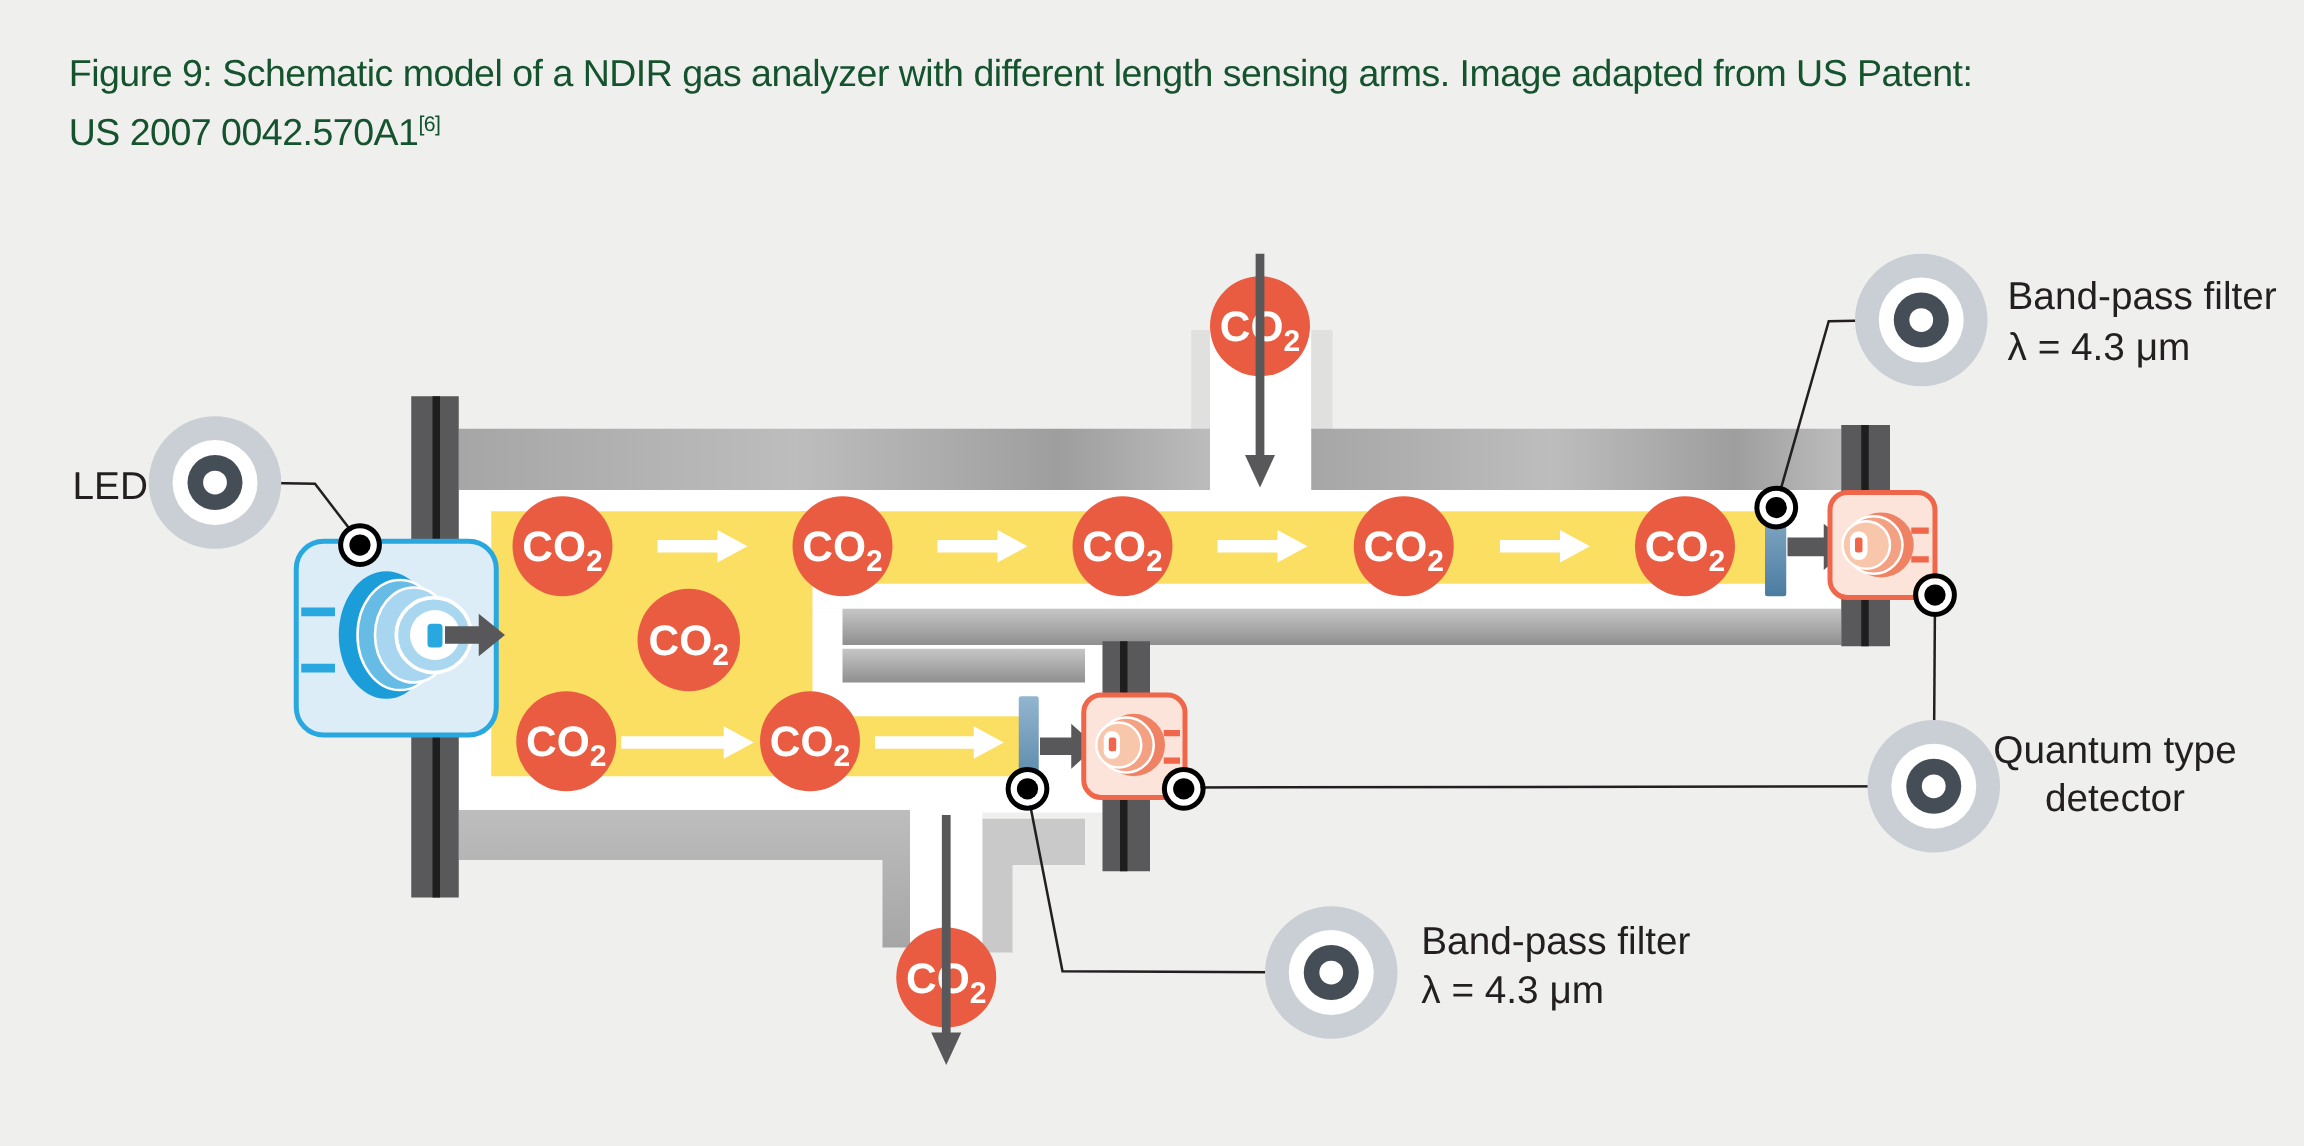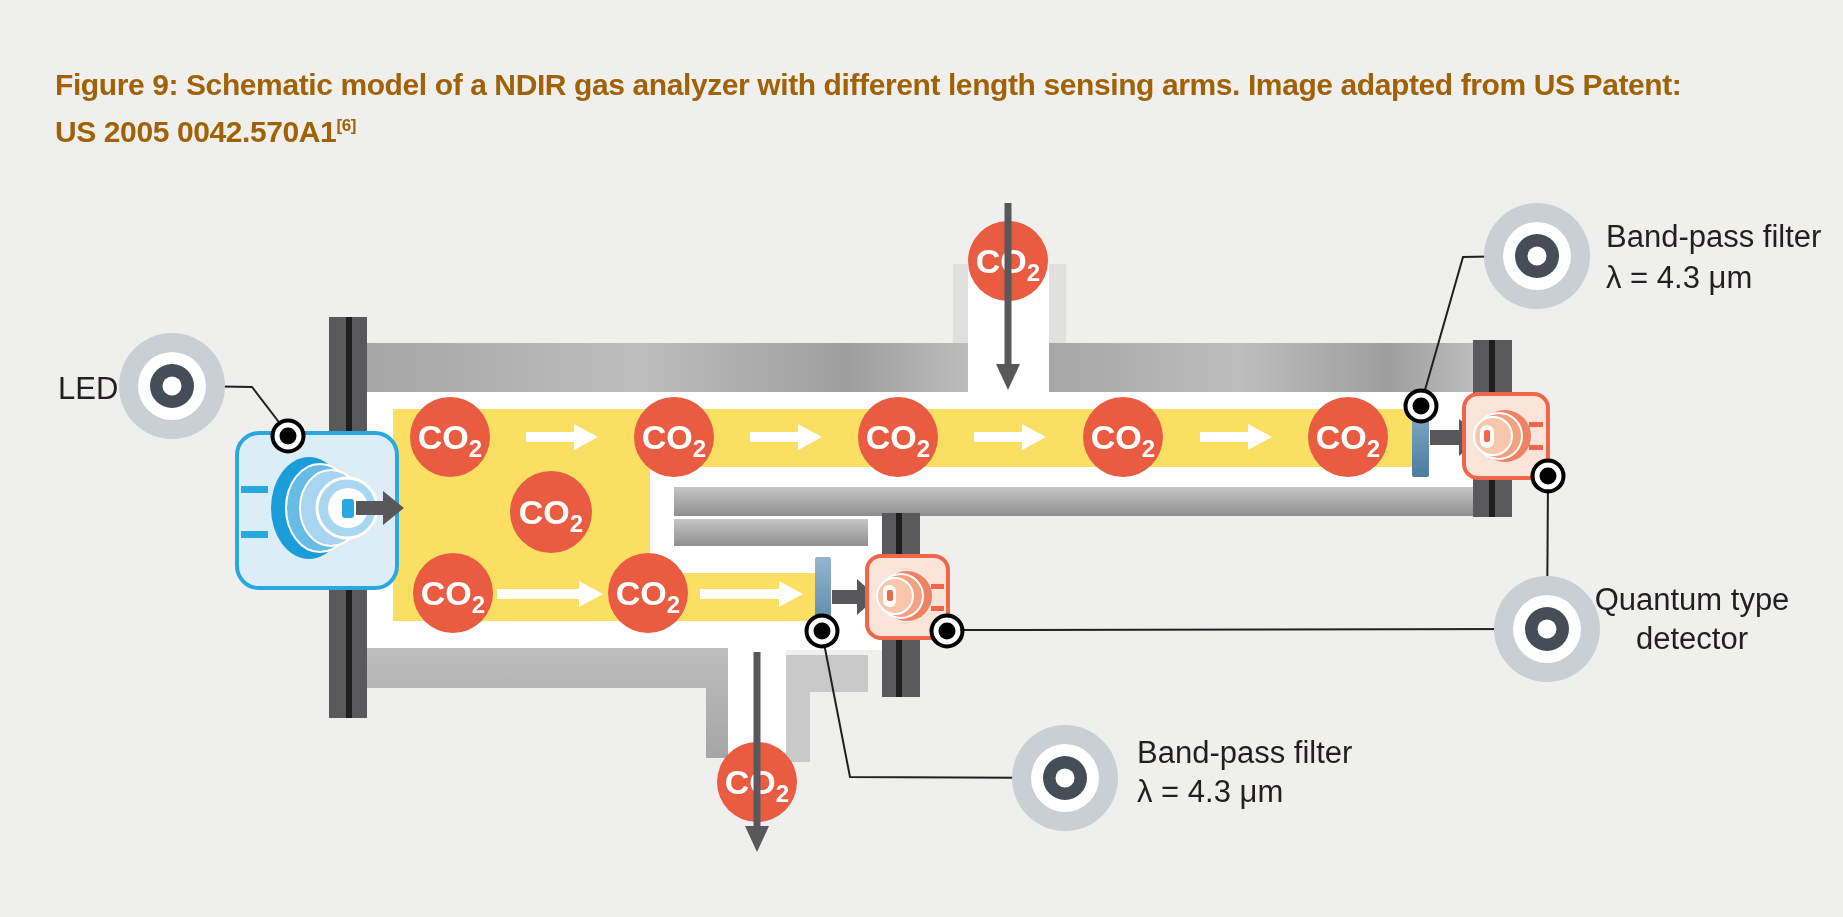--- a/index.html
+++ b/index.html
@@ -4,33 +4,33 @@
 <style>
   html,body{margin:0;padding:0;}
   body{
     width:1843px;height:917px;overflow:hidden;
     background:#efefee;
     font-family:"Liberation Sans", sans-serif;
     position:relative;
   }
   .title{
     position:absolute;left:55px;top:36px;width:1780px;
-    font-weight:bold;font-size:30px;line-height:47px;
-    letter-spacing:-0.4px;color:#a16207;white-space:nowrap;margin-top:25px;
+    font-weight:normal;font-size:30px;line-height:47px;
+    letter-spacing:-0.4px;color:#14532d;white-space:nowrap;
   }
   .title sup{font-size:17px;vertical-align:super;line-height:0;}
   svg text{font-family:"Liberation Sans", sans-serif;}
   .lbl{font-size:31px;fill:#231f20;}
 </style>
 </head>
 <body>
 
 <div class="title">
   <div>Figure 9: Schematic model of a NDIR gas analyzer with different length sensing arms. Image adapted from US Patent:</div>
-  <div><span>US 2005 0042.570A1</span><sup>[6]</sup></div>
+  <div><span>US 2007 0042.570A1</span><sup>[6]</sup></div>
 </div>
 
 <svg id="diagram" width="1843" height="917" viewBox="0 0 1843 917" style="position:absolute;left:0;top:0;" xmlns="http://www.w3.org/2000/svg">
   <defs>
     <linearGradient id="gTopWall" x1="0" y1="0" x2="1" y2="0">
       <stop offset="0" stop-color="#a6a6a6"></stop>
       <stop offset="0.45" stop-color="#bdbdbd"></stop>
       <stop offset="0.8" stop-color="#9e9e9e"></stop>
       <stop offset="1" stop-color="#bcbcbc"></stop>
     </linearGradient>

